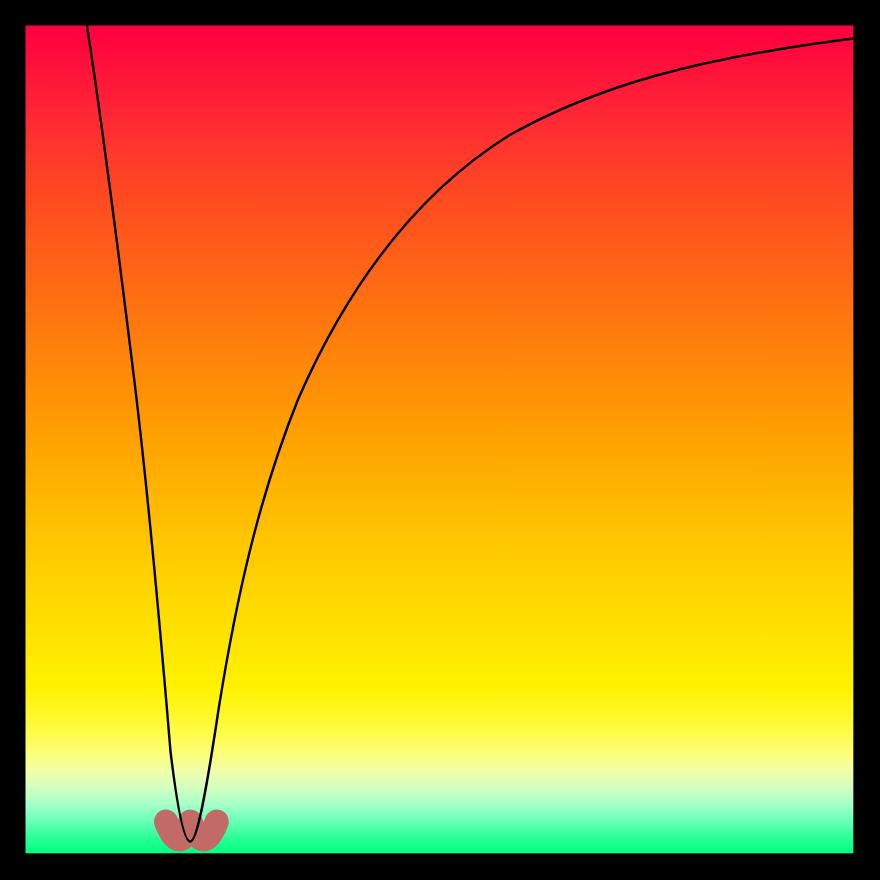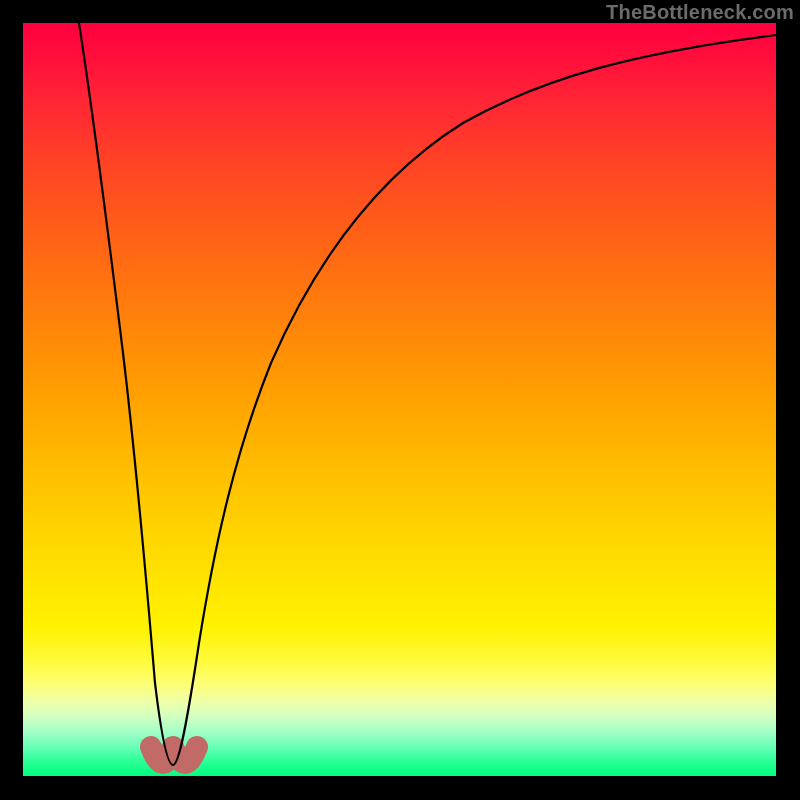--- a/index.html
+++ b/index.html
@@ -90,14 +90,13 @@
                C 70 90, 84 200, 100 330
                C 112 430, 122 540, 132 660
                C 138 710, 144 742, 150 742
                C 156 742, 164 700, 176 620
                C 192 520, 212 430, 248 340
                C 296 230, 360 150, 440 100
                C 520 55, 610 30, 753 12"></path>
     </svg>
   </div>
 
-  <div class="watermark">TheBottleneck.com</div>
 </div>
 
 </body></html>

